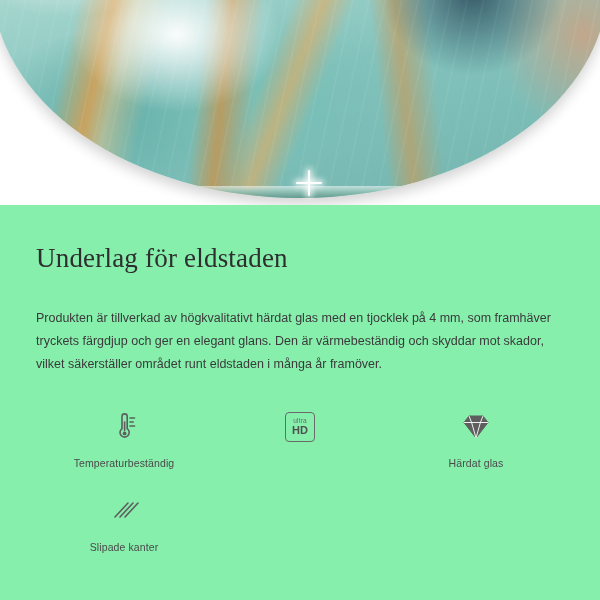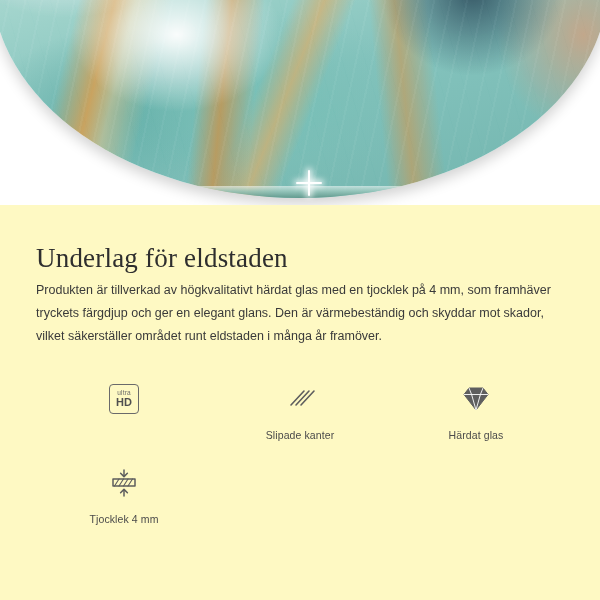--- a/index.html
+++ b/index.html
@@ -8,21 +8,21 @@
     width: 600px; height: 600px;
     background: #ffffff;
     font-family: "Liberation Sans", sans-serif;
     overflow: hidden;
   }
 
   .page {
     position: relative;
     width: 600px;
     height: 600px;
-    background: #fef9c3;
+    background: #86efac;
     overflow: hidden;
   }
 
   
   .hero {
     position: relative;
     width: 600px;
     height: 205px;
     overflow: hidden;
     background: #ffffff;
@@ -110,21 +110,21 @@
     font-family: "Liberation Serif", serif;
     font-weight: 400;
     font-size: 27px;
     line-height: 34px;
     color: #2e2e2e;
     letter-spacing: 0.2px;
   }
   .headline .line2 { display: block; }
 
   .body-copy {
-    margin: 4px 0 0 0;
+    margin: 32px 0 0 0;
     font-size: 12.5px;
     line-height: 23px;
     color: #3a3a3a;
     max-width: 528px;
   }
 
   
   .features {
     margin-top: 28px;
     display: grid;
@@ -193,61 +193,61 @@
   <div class="content">
 
     <h1 class="headline">
       <span>Underlag för eldstaden</span>
     </h1>
 
     <p class="body-copy">Produkten är tillverkad av högkvalitativt härdat glas med en tjocklek på 4 mm, som framhäver tryckets färgdjup och ger en elegant glans. Den är värmebeständig och skyddar mot skador, vilket säkerställer området runt eldstaden i många år framöver.</p>
 
     <div class="features">
 
+      <div class="feature">
+        <div class="feature-icon">
+          <svg width="34" height="34" viewBox="0 0 34 34" fill="none" stroke="#5e5e5e" stroke-width="1.6" stroke-linecap="round" stroke-linejoin="round">
+            <path d="M15 6.5a2.6 2.6 0 0 1 5.2 0v12.2a4.6 4.6 0 1 1-5.2 0z"></path>
+            <line x1="17.6" y1="12" x2="17.6" y2="20.5"></line>
+            <circle cx="17.6" cy="23.4" r="1.9" fill="#5e5e5e" stroke="none"></circle>
+            <line x1="23" y1="8" x2="27.5" y2="8"></line>
+            <line x1="23" y1="12" x2="26.2" y2="12"></line>
+            <line x1="23" y1="16" x2="27.5" y2="16"></line>
+          </svg>
+        </div>
+        <div class="feature-label">Temperaturbeständig</div>
+      </div>
 
       <div class="feature">
         <div class="feature-icon">
           <div class="ultra-hd-box">
             <span class="u">ultra</span>
             <span class="hd">HD</span>
           </div>
         </div>
       </div>
 
+
+      <div class="feature">
+        <div class="feature-icon">
+          <svg width="34" height="32" viewBox="0 0 34 32" fill="#5e5e5e" stroke="#5e5e5e" stroke-width="1" stroke-linejoin="round">
+            <path d="M5 11.5 10 5h14l5 6.5L17 27z"></path>
+            <path d="M10 5l2.6 6.5M24 5l-2.6 6.5M5 11.5h24M12.6 11.5 17 27l4.4-15.5" stroke="#ffffff" stroke-width="0.9" fill="none"></path>
+          </svg>
+        </div>
+        <div class="feature-label">Härdat glas</div>
+      </div>
 
       <div class="feature">
         <div class="feature-icon">
           <svg width="34" height="30" viewBox="0 0 34 30" fill="none" stroke="#5e5e5e" stroke-width="1.6" stroke-linecap="round">
             <line x1="8" y1="21" x2="21" y2="7"></line>
             <line x1="13" y1="21" x2="26" y2="7"></line>
             <line x1="18" y1="21" x2="31" y2="7"></line>
           </svg>
         </div>
         <div class="feature-label">Slipade kanter</div>
       </div>
 
-      <div class="feature">
-        <div class="feature-icon">
-          <svg width="34" height="32" viewBox="0 0 34 32" fill="#5e5e5e" stroke="#5e5e5e" stroke-width="1" stroke-linejoin="round">
-            <path d="M5 11.5 10 5h14l5 6.5L17 27z"></path>
-            <path d="M10 5l2.6 6.5M24 5l-2.6 6.5M5 11.5h24M12.6 11.5 17 27l4.4-15.5" stroke="#ffffff" stroke-width="0.9" fill="none"></path>
-          </svg>
-        </div>
-        <div class="feature-label">Härdat glas</div>
-      </div>
-
-      <div class="feature">
-        <div class="feature-icon">
-          <svg width="34" height="32" viewBox="0 0 34 32" fill="none" stroke="#5e5e5e" stroke-width="1.5" stroke-linecap="round" stroke-linejoin="round">
-            <line x1="17" y1="3" x2="17" y2="9"></line>
-            <path d="m13.6 6.2 3.4 3.4 3.4-3.4"></path>
-            <rect x="6" y="12" width="22" height="7" stroke-width="1.5"></rect>
-            <path d="M7.5 19 12 12M12 19l4.5-7M16.5 19 21 12M21 19l4.5-7" stroke-width="1.1"></path>
-            <line x1="17" y1="29" x2="17" y2="23"></line>
-            <path d="m13.6 25.8 3.4-3.4 3.4 3.4"></path>
-          </svg>
-        </div>
-        <div class="feature-label">Tjocklek 4 mm</div>
-      </div>
 
     </div>
   </div>
 </div>
 
 </body></html>

